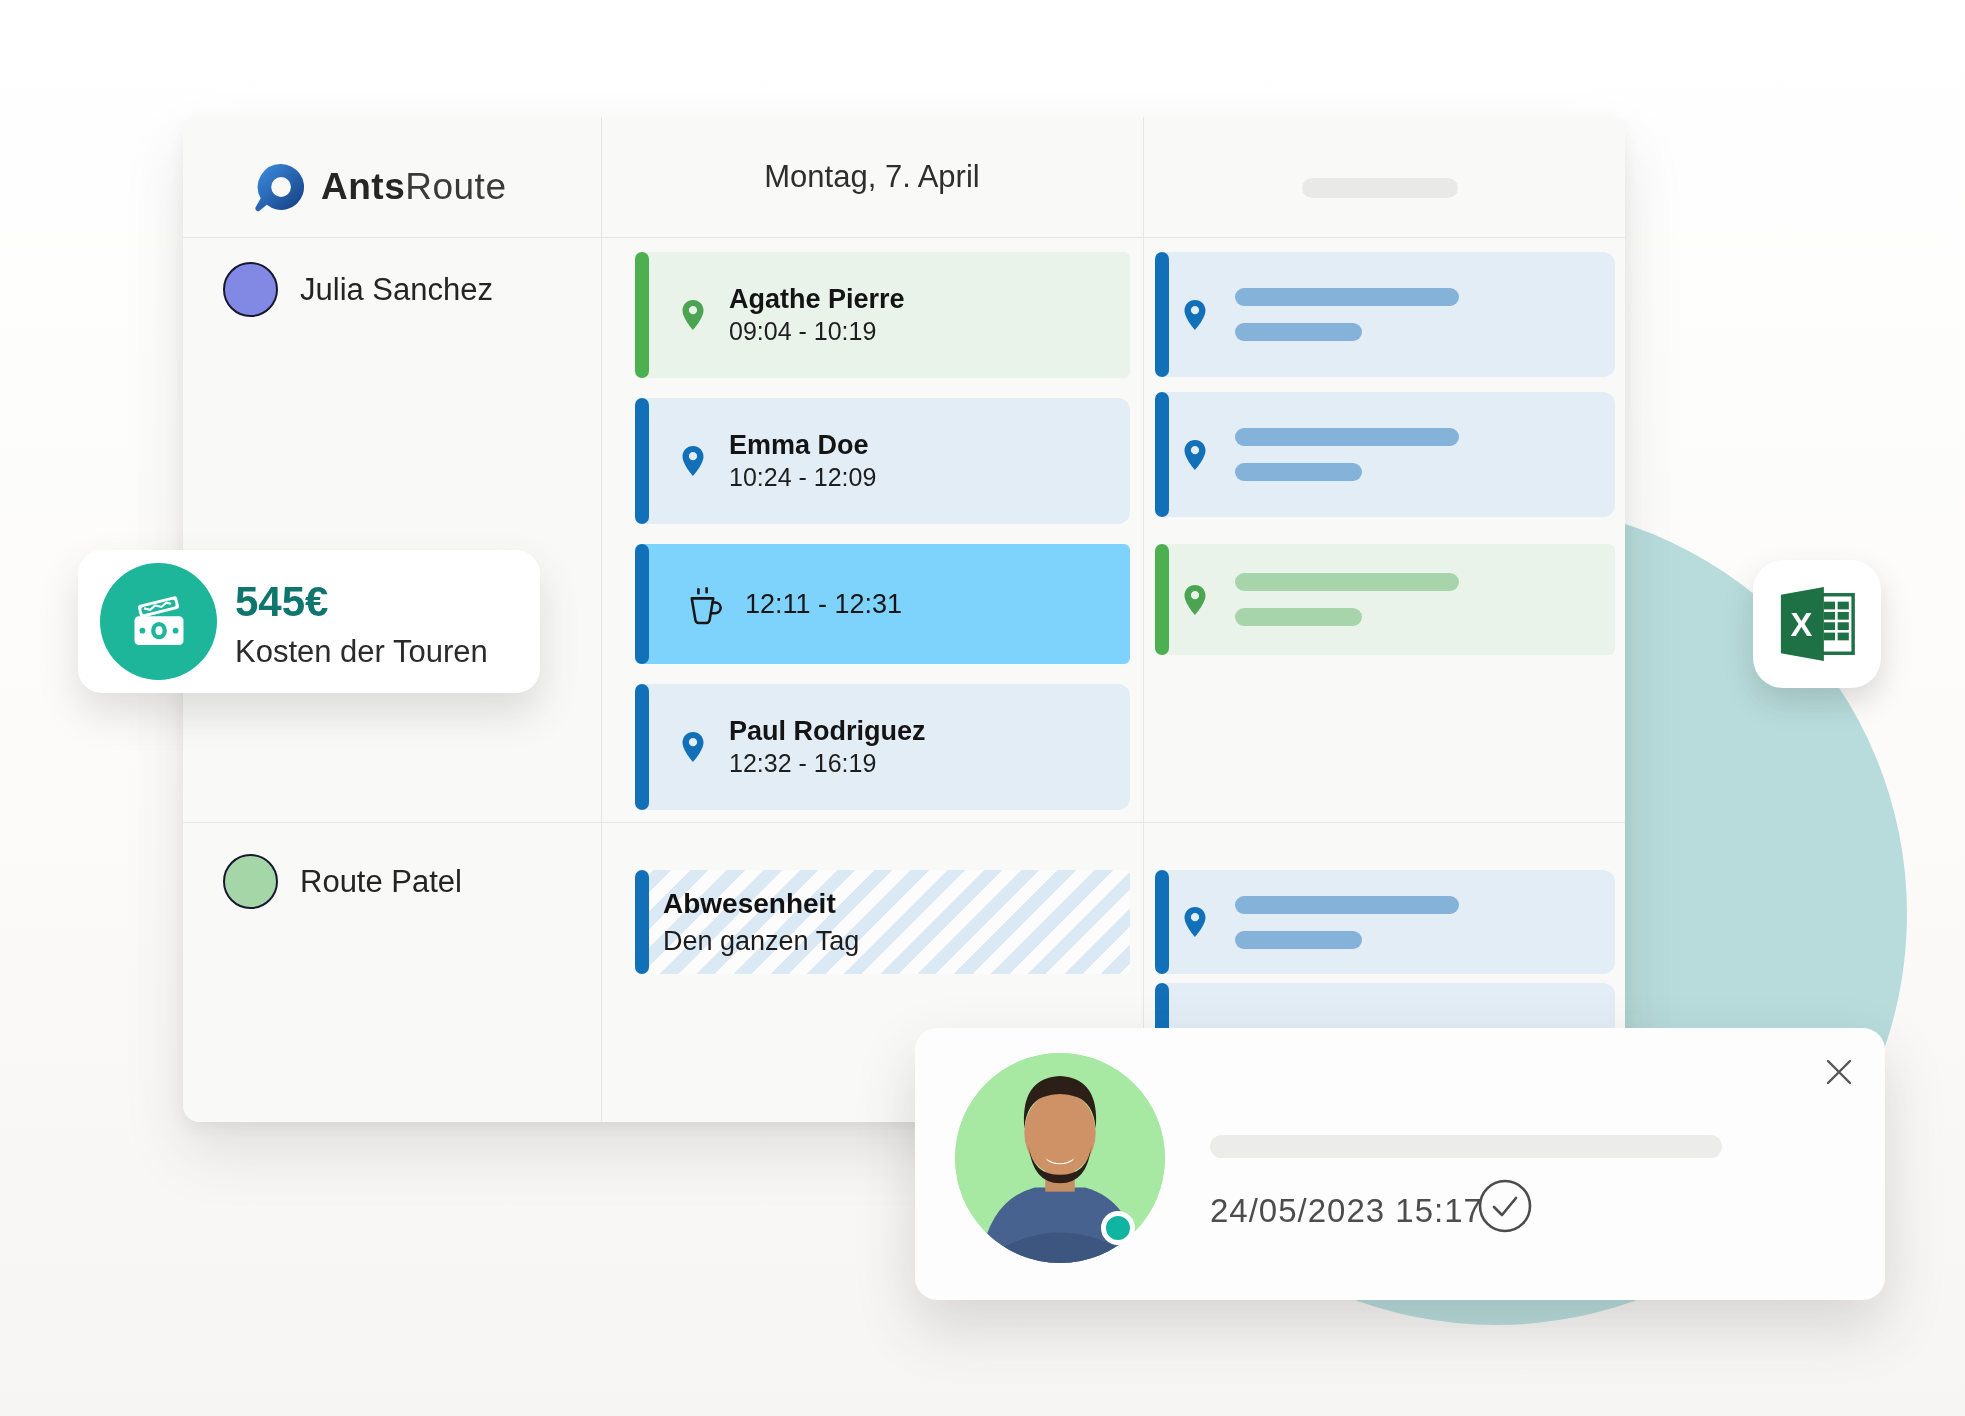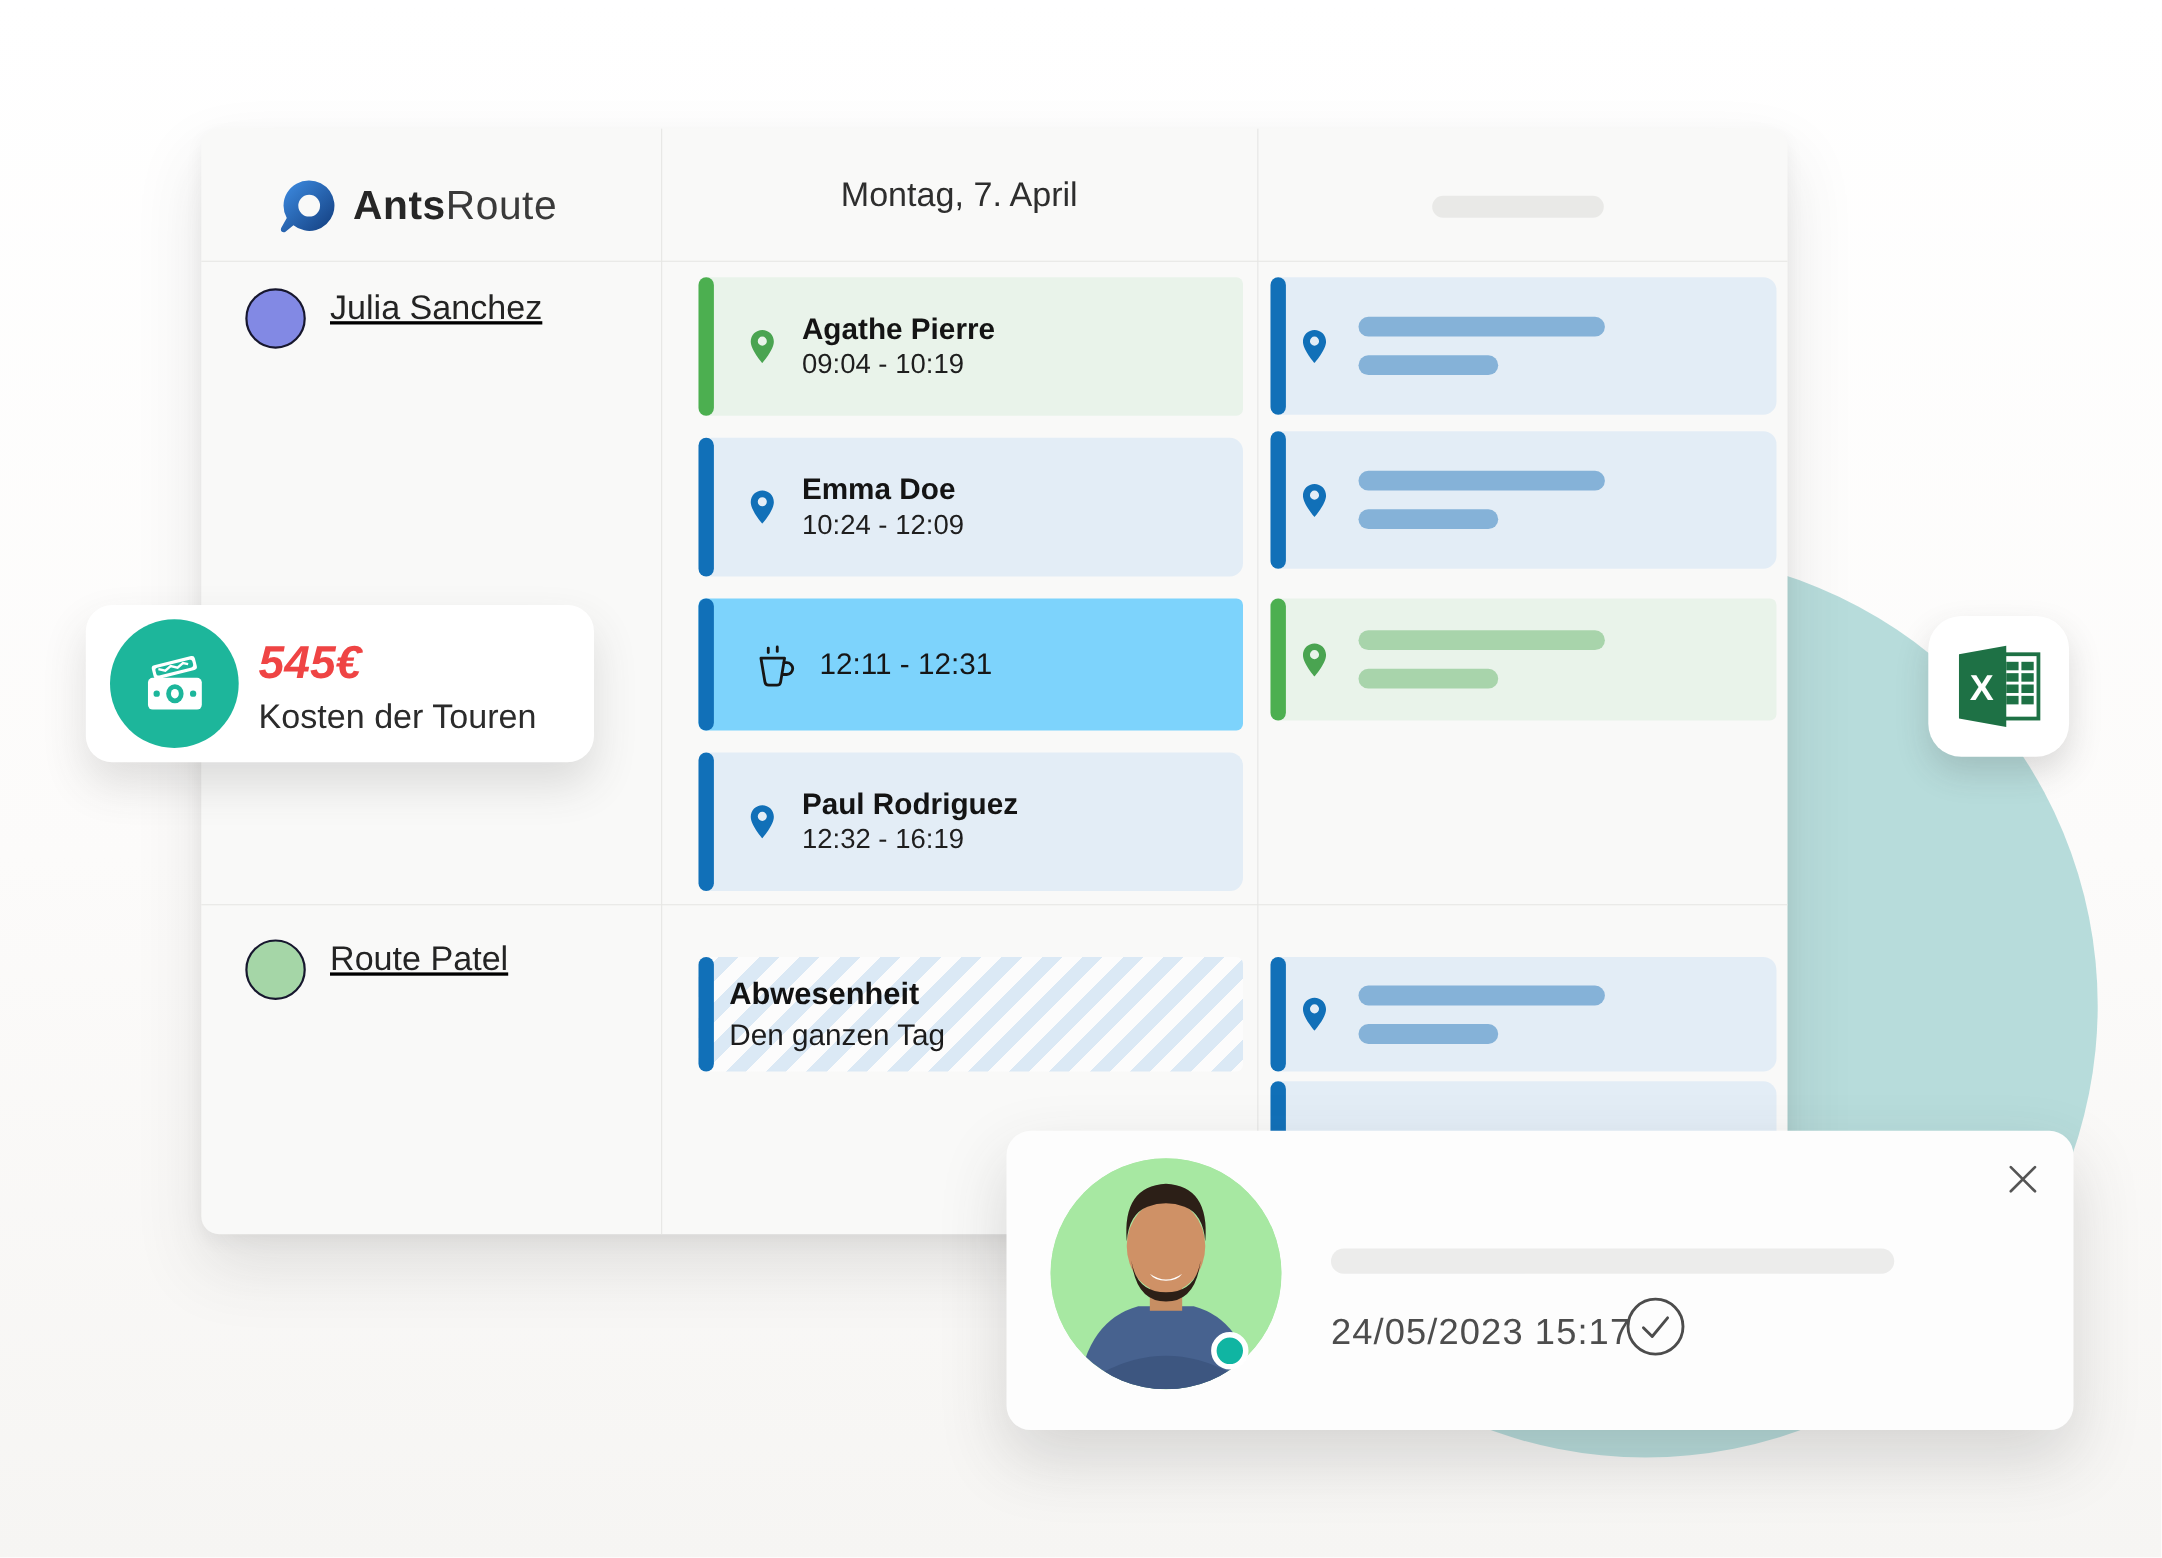--- a/index.html
+++ b/index.html
@@ -26,21 +26,21 @@
   .logo-text { font-size:37px; color:#262626; letter-spacing:.5px; }
   .logo-text b { font-weight:700; }
   .logo-text span.light { font-weight:400; color:#3a3a3a; }
   .day-label { position:absolute; left:418px; top:0; width:542px; height:120px;
                display:flex; align-items:center; justify-content:center;
                font-size:31px; color:#2e2e2e; }
   .header-pill { position:absolute; left:1119px; top:61px; width:156px; height:20px;
                  border-radius:10px; background:#e9e9e7; }
 
   
-  .driver { position:absolute; left:40px; display:flex; gap:22px;text-decoration:underline; }
+  .driver { position:absolute; left:40px; display:flex; align-items:center; gap:22px; }
   .avatar-dot { width:55px; height:55px; border-radius:50%; border:2.5px solid #17172e; }
   .driver-name { font-size:31px; color:#242424; }
 
   
   .ecard { position:absolute; border-radius:6px; display:flex; align-items:center; }
   .ecard .bar { position:absolute; left:0; top:0; bottom:0; width:14px; border-radius:7px; }
   .bar.green { background:#4caf50; } .bar.blue { background:#1170b8; }
   .bg-green { background:#e9f3ea; } .bg-blue { background:#e3edf6;border-radius:12px; } .bg-blue-dark { background:#7dd3fc; }
   .pin { width:36px; height:36px; margin-left:40px; flex:0 0 auto; }
   .etext { margin-left:18px; }
@@ -59,21 +59,21 @@
   .ph-bar { height:18px; border-radius:9px; }
   .ph-bar.long { width:224px; } .ph-bar.short { width:127px; margin-top:17px; }
   .ph-blue { background:#85b2d8; } .ph-green { background:#a8d4ab; }
 
   
   .cost-card { position:absolute; left:78px; top:550px; width:462px; height:143px;
                background:#ffffff; border-radius:24px;
                box-shadow:0 20px 40px rgba(70,70,70,.16); }
   .cost-circle { position:absolute; left:22px; top:13px; width:117px; height:117px;
                  border-radius:50%; background:#1db69b; display:flex; align-items:center; justify-content:center; }
-  .cost-amount { position:absolute; left:157px; top:28px; font-size:42px; font-weight:700; color:#ef4444;font-style:italic; }
+  .cost-amount { position:absolute; left:157px; top:28px; font-size:42px; font-weight:700; color:#0f766e; }
   .cost-label { position:absolute; left:157px; top:84px; font-size:31px; color:#2b2b2b; }
 
   
   .excel-card { position:absolute; left:1753px; top:560px; width:128px; height:128px;
                 background:#ffffff; border-radius:30px;
                 box-shadow:0 14px 30px rgba(60,60,60,.18);
                 display:flex; align-items:center; justify-content:center; }
 
   
   .popup { position:absolute; left:915px; top:1028px; width:970px; height:272px;

